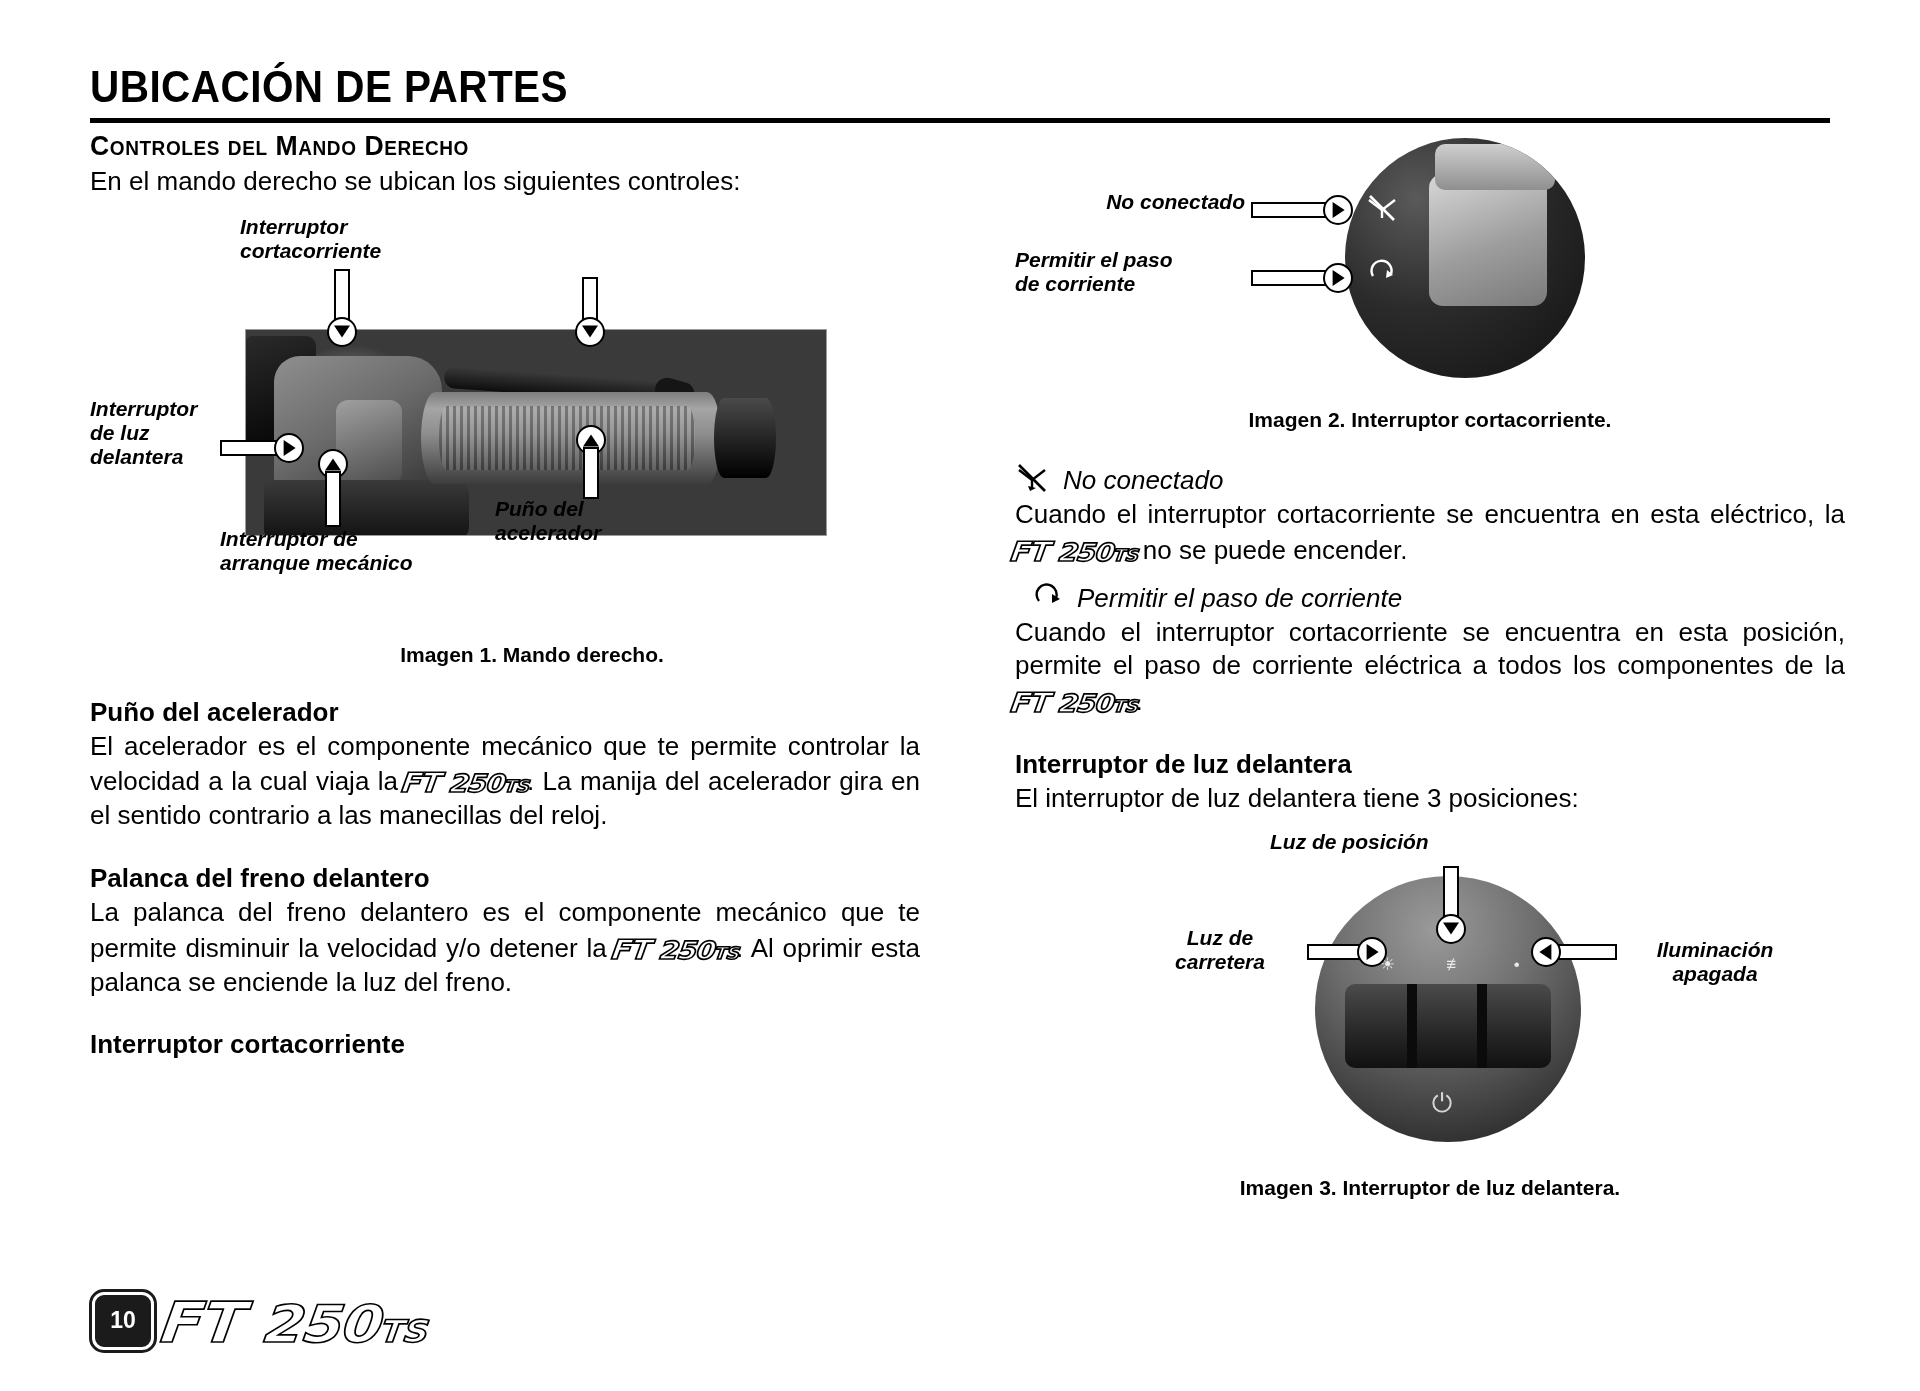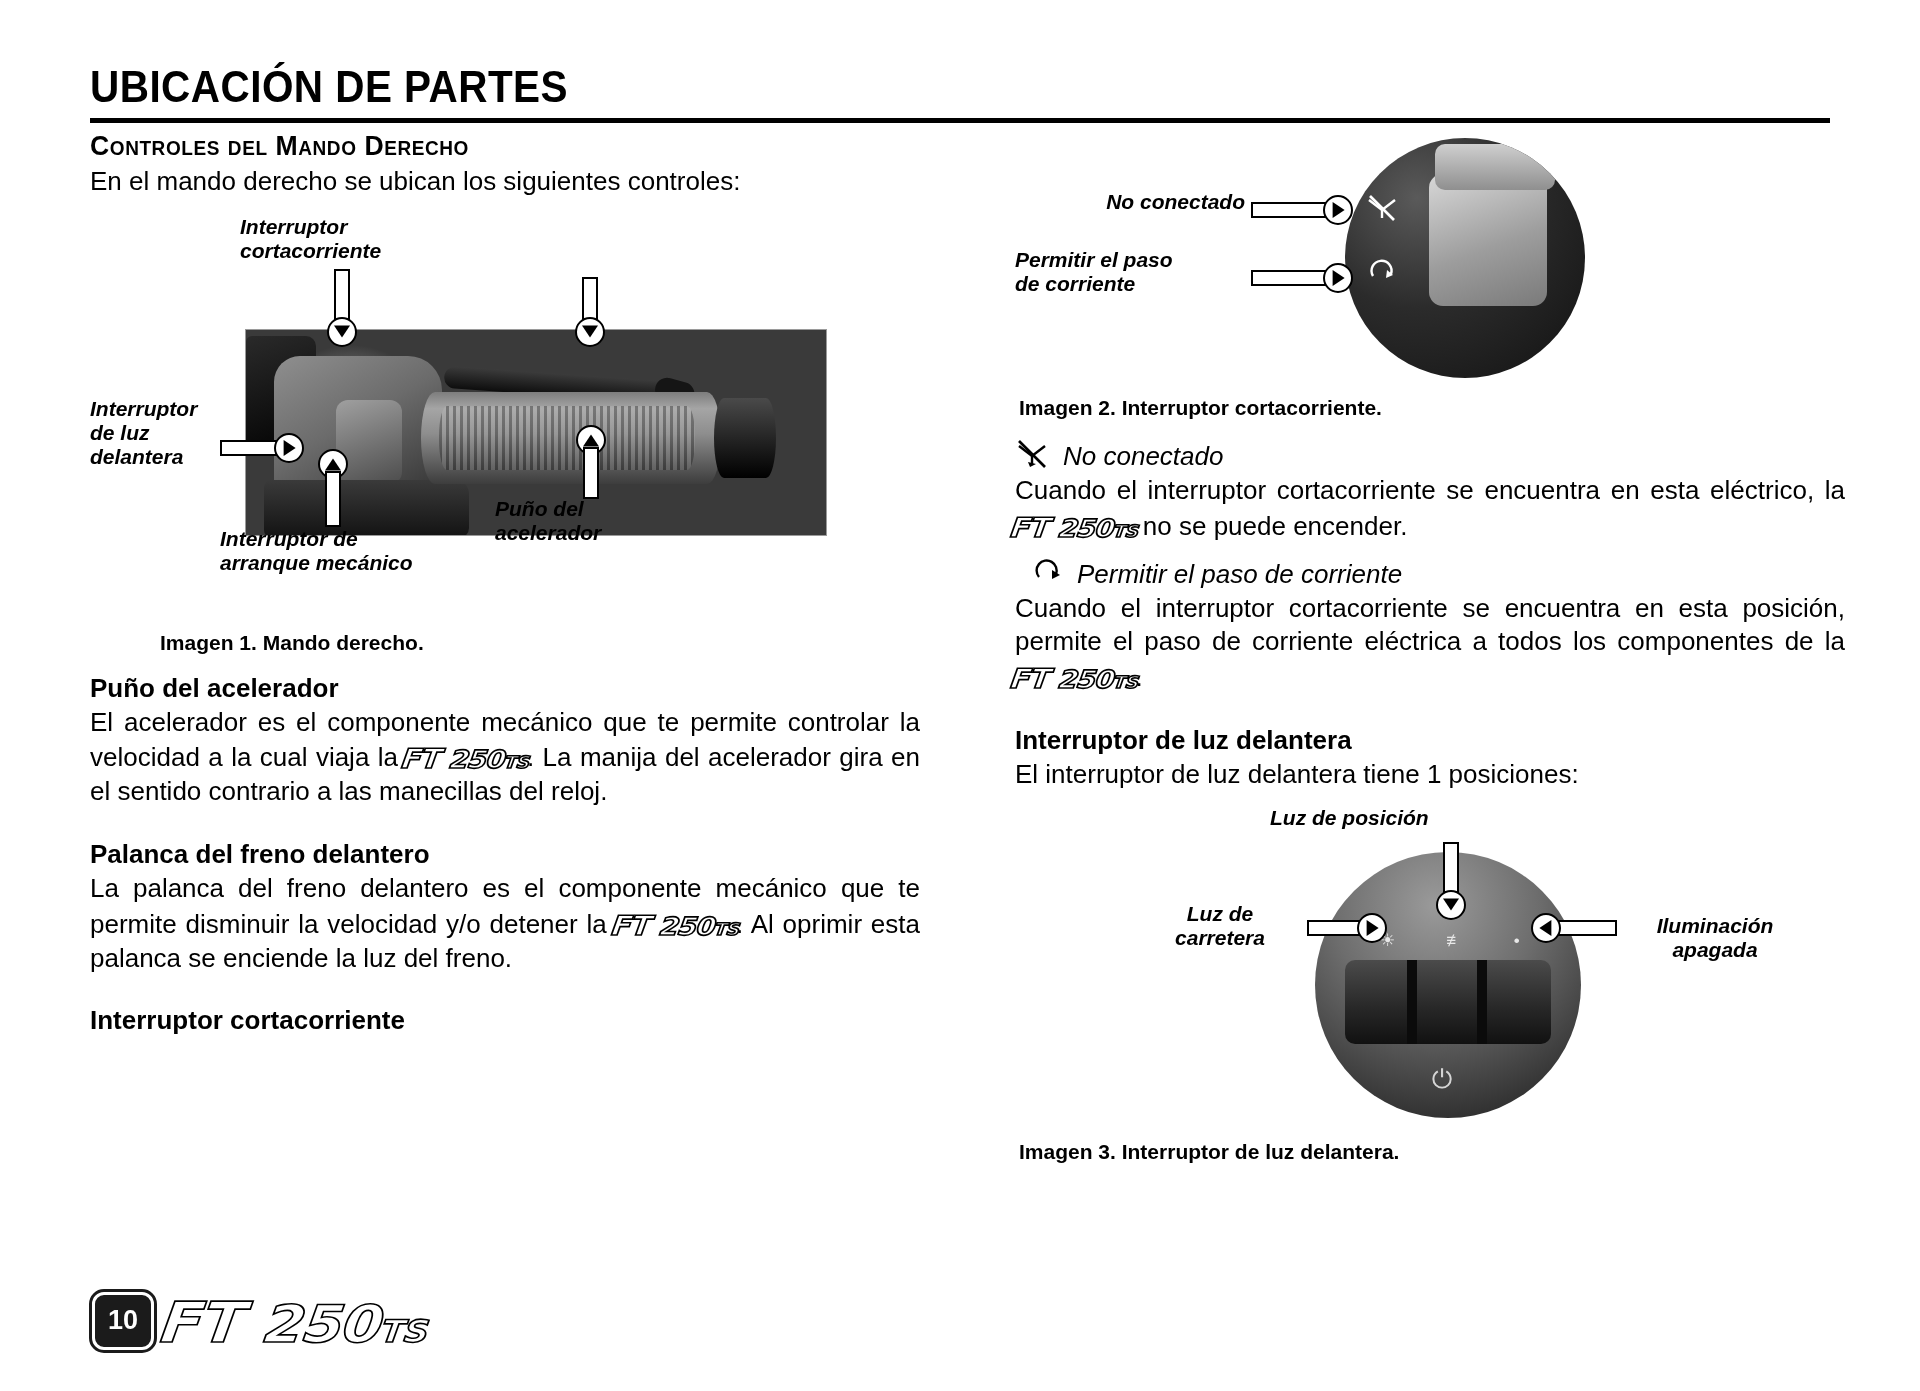--- a/index.html
+++ b/index.html
@@ -38,21 +38,21 @@
   h3.sec{font-size:26px;font-weight:bold;margin:0 0 2px 0;}
   p.body{
     font-size:26px;line-height:1.30;margin:0;
     text-align:justify;text-justify:inter-word;
   }
   p.body.tight{text-align:left;}
   .gap-sm{height:14px;}
   .gap-md{height:30px;}
 
   .caption{
-    font-size:21px;font-weight:bold;text-align:left;margin:4px;
+    font-size:21px;font-weight:bold;text-align:center;margin:16px;
   }
 
   
   .ft{
     display:inline-block;
     font-family:"DejaVu Sans",sans-serif;
     font-style:italic;font-weight:bold;
     letter-spacing:-1px;
     -webkit-text-stroke:1.6px #000;
     color:#fff;
@@ -189,21 +189,21 @@
   
   .symline{display:flex;align-items:center;gap:14px;margin:0;}
   .symline .txt{font-size:26px;font-style:italic;}
 
   
   .footer{position:absolute;left:92px;top:1288px;display:flex;align-items:center;gap:22px;}
   .pagebadge{
     width:56px;height:52px;border-radius:12px;background:#1b1b1b;
     border:3px solid #fff;outline:3px solid #1b1b1b;
     display:flex;align-items:center;justify-content:center;
-    color:#fff;font-size:27px;font-weight:bold;
+    color:#fff;font-size:23px;font-weight:bold;
   }
   .ft.footer-mark{font-size:56px;}
   .ft.footer-mark .ts{font-size:.55em;}
 </style>
 </head>
 <body>
 
 <div class="page">
 
   <div class="page-title">UBICACIÓN DE PARTES</div>
@@ -342,21 +342,21 @@
           <path d="M19 12 L27 17 L19 21 Z" fill="#000"></path>
         </svg>
       </span>
       <span class="txt">Permitir el paso de corriente</span>
     </div>
     <p class="body"><span>Cuando el interruptor cortacorriente se encuentra en esta posición, permite el paso de corriente eléctrica a todos los componentes de la </span><span class="ft inline"><span>FT</span>&nbsp;<span class="n">250</span><span class="ts">TS</span></span><span>.</span></p>
 
     <div class="gap-md"></div>
 
     <h3 class="sec">Interruptor de luz delantera</h3>
-    <p class="body tight">El interruptor de luz delantera tiene 1 posiciones:</p>
+    <p class="body tight">El interruptor de luz delantera tiene 3 posiciones:</p>
 
     <div class="gap-sm"></div>
 
     <div class="circle-fig" style="height:330px;">
 
       <div class="circ circ3">
         <div class="iconstrip">
           <span>☀</span>
           <span>≢</span>
           <span>•</span>

